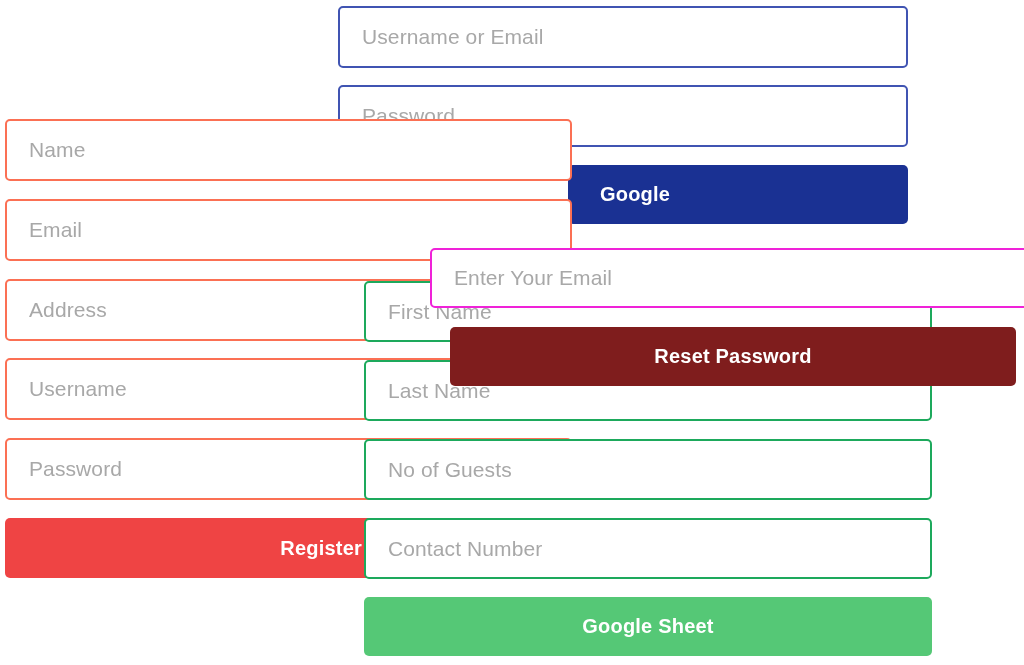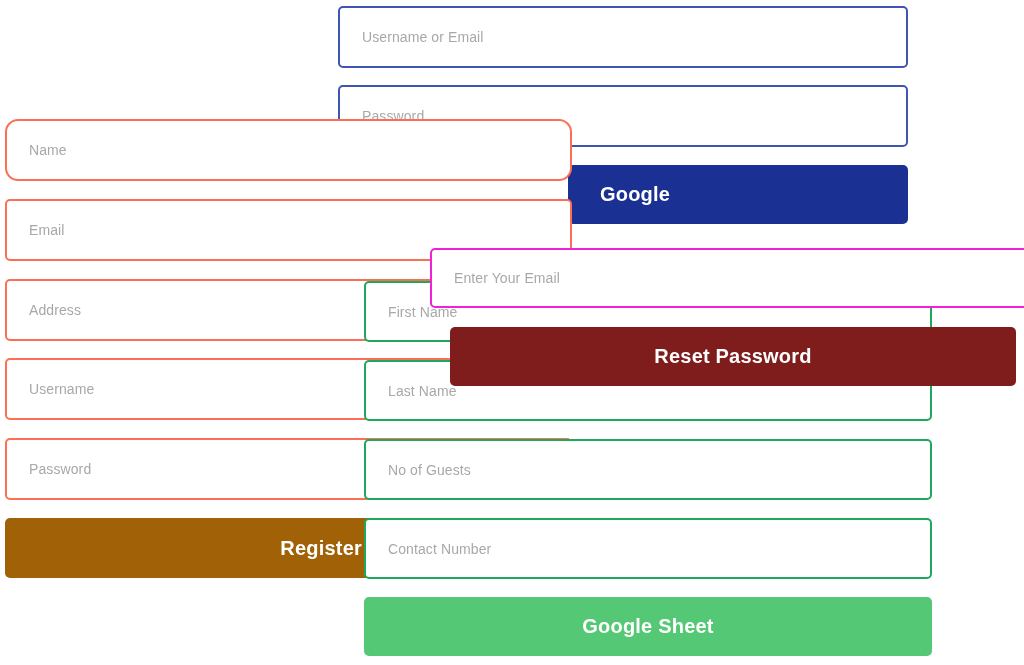--- a/index.html
+++ b/index.html
@@ -17,21 +17,21 @@
   }
 
   .field {
     position: absolute;
     box-sizing: border-box;
     background: #ffffff;
     border-radius: 5px;
     display: flex;
     align-items: center;
     padding: 3px 22px;
-    font-size: 14px;
+    font-size: 21px;
     color: #a8a8a8;
     font-weight: 400;
     letter-spacing: 0.1px;
     white-space: nowrap;
     overflow: hidden;
   }
 
   .btn {
     position: absolute;
     box-sizing: border-box;
@@ -52,27 +52,27 @@
   
   #login-form { left: 338px; top: -6px; width: 570px; height: 236px; z-index: 10; background: transparent; }
   .blue-field { border: 2px solid #4054b2; }
   #login-username { left: 338px;  top: 6px;   width: 570px; height: 62px;  z-index: 11; }
   #login-password { left: 338px;  top: 85px;  width: 570px; height: 62px;  z-index: 11; }
   #login-submit   { left: 568px;  top: 165px; width: 340px; height: 59px;  z-index: 11;
                     background: #1a3193; justify-content: flex-start; padding-left: 32px; }
 
   
   .orange-field { border: 2px solid #fb7054; }
-  #reg-name     { left: 5px; top: 119px; width: 567px; height: 62px; z-index: 21; border-radius: 13px; }
+  #reg-name     { left: 5px; top: 119px; width: 567px; height: 62px; z-index: 21; }
   #reg-email    { left: 5px; top: 199px; width: 567px; height: 62px; z-index: 21; text-align: center; }
   #reg-address  { left: 5px; top: 279px; width: 567px; height: 62px; z-index: 21; }
   #reg-username { left: 5px; top: 358px; width: 567px; height: 62px; z-index: 21; }
   #reg-password { left: 5px; top: 438px; width: 567px; height: 62px; z-index: 21; }
   #reg-submit   { left: 5px; top: 518px; width: 567px; height: 60px; z-index: 21;
-                  background: #a16207; justify-content: flex-end; padding-right: 210px; }
+                  background: #ef4444; justify-content: flex-end; padding-right: 210px; }
 
   
   .green-field { border: 2px solid #1da95c; }
   #gs-first   { left: 364px; top: 281px; width: 568px; height: 61px; z-index: 31; }
   #gs-last    { left: 364px; top: 360px; width: 568px; height: 61px; z-index: 31; }
   #gs-guests  { left: 364px; top: 439px; width: 568px; height: 61px; z-index: 31; }
   #gs-contact { left: 364px; top: 518px; width: 568px; height: 61px; z-index: 31; }
   #gs-submit  { left: 364px; top: 597px; width: 568px; height: 59px; z-index: 31;
                 background: #55c876; }
 

